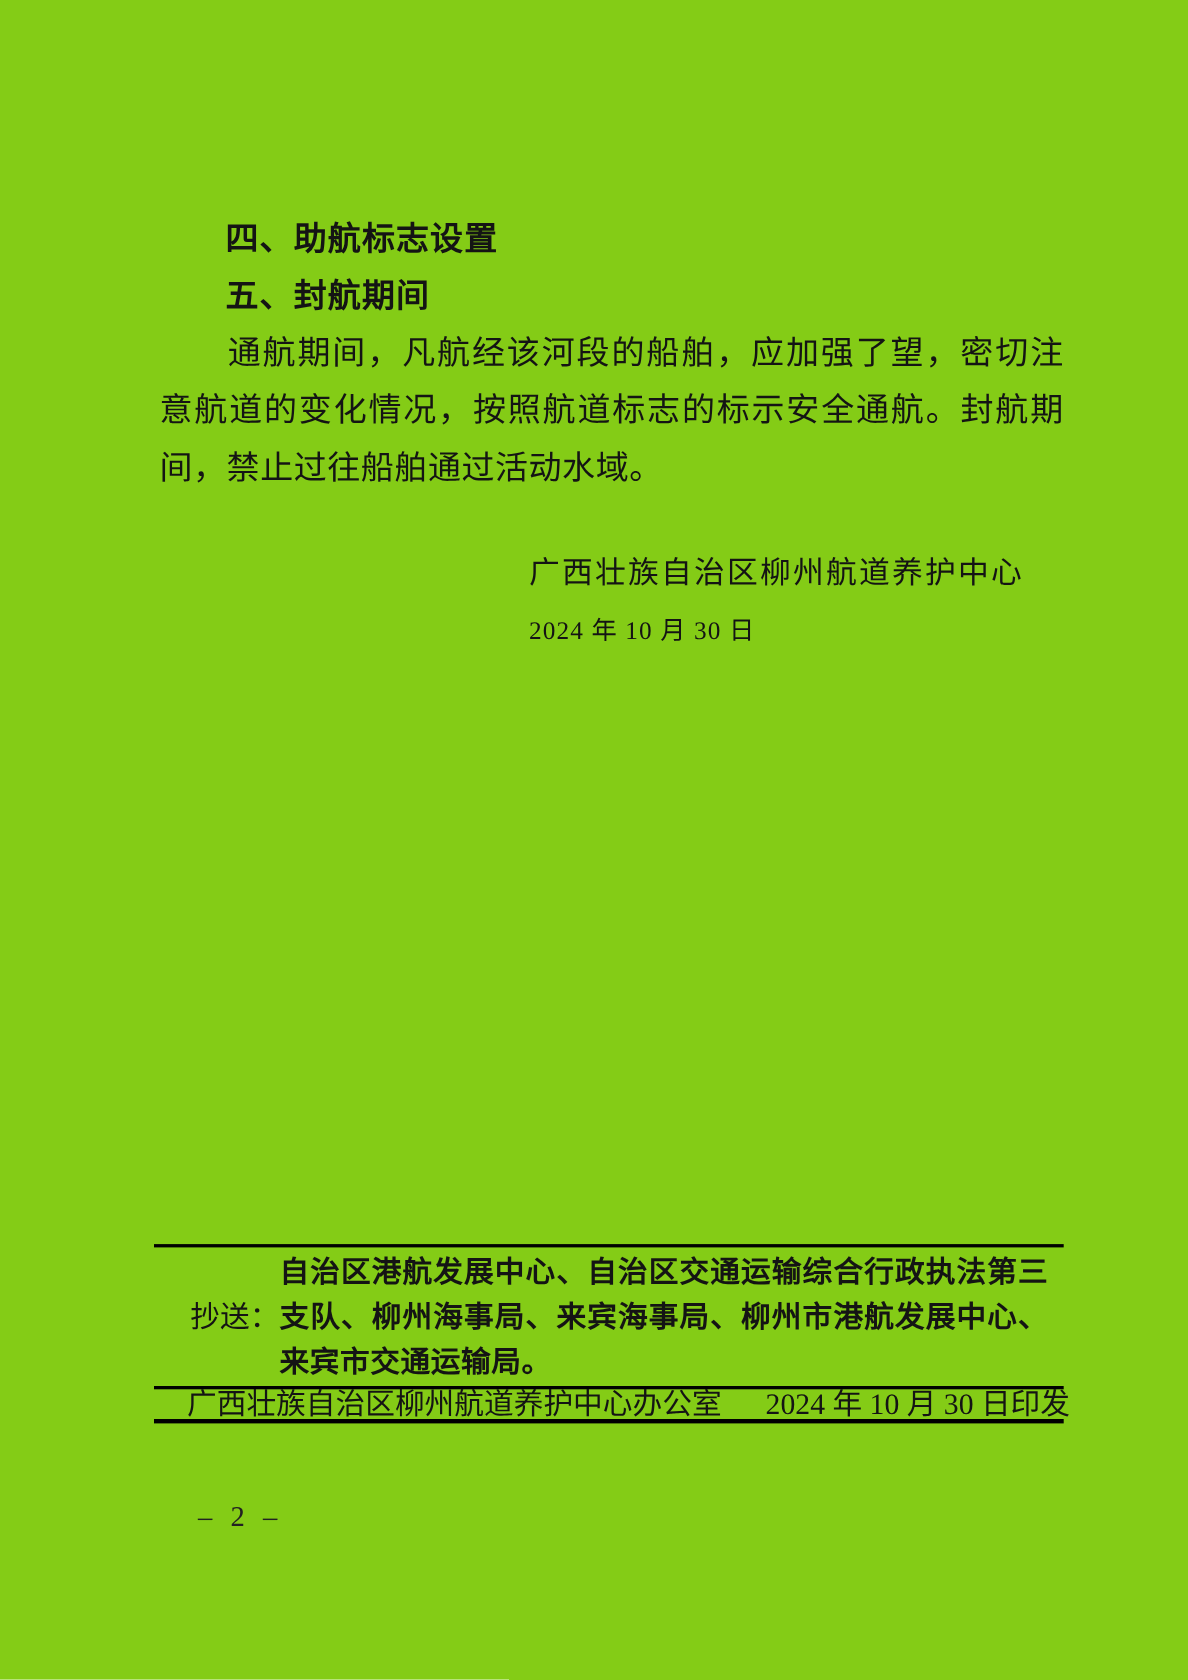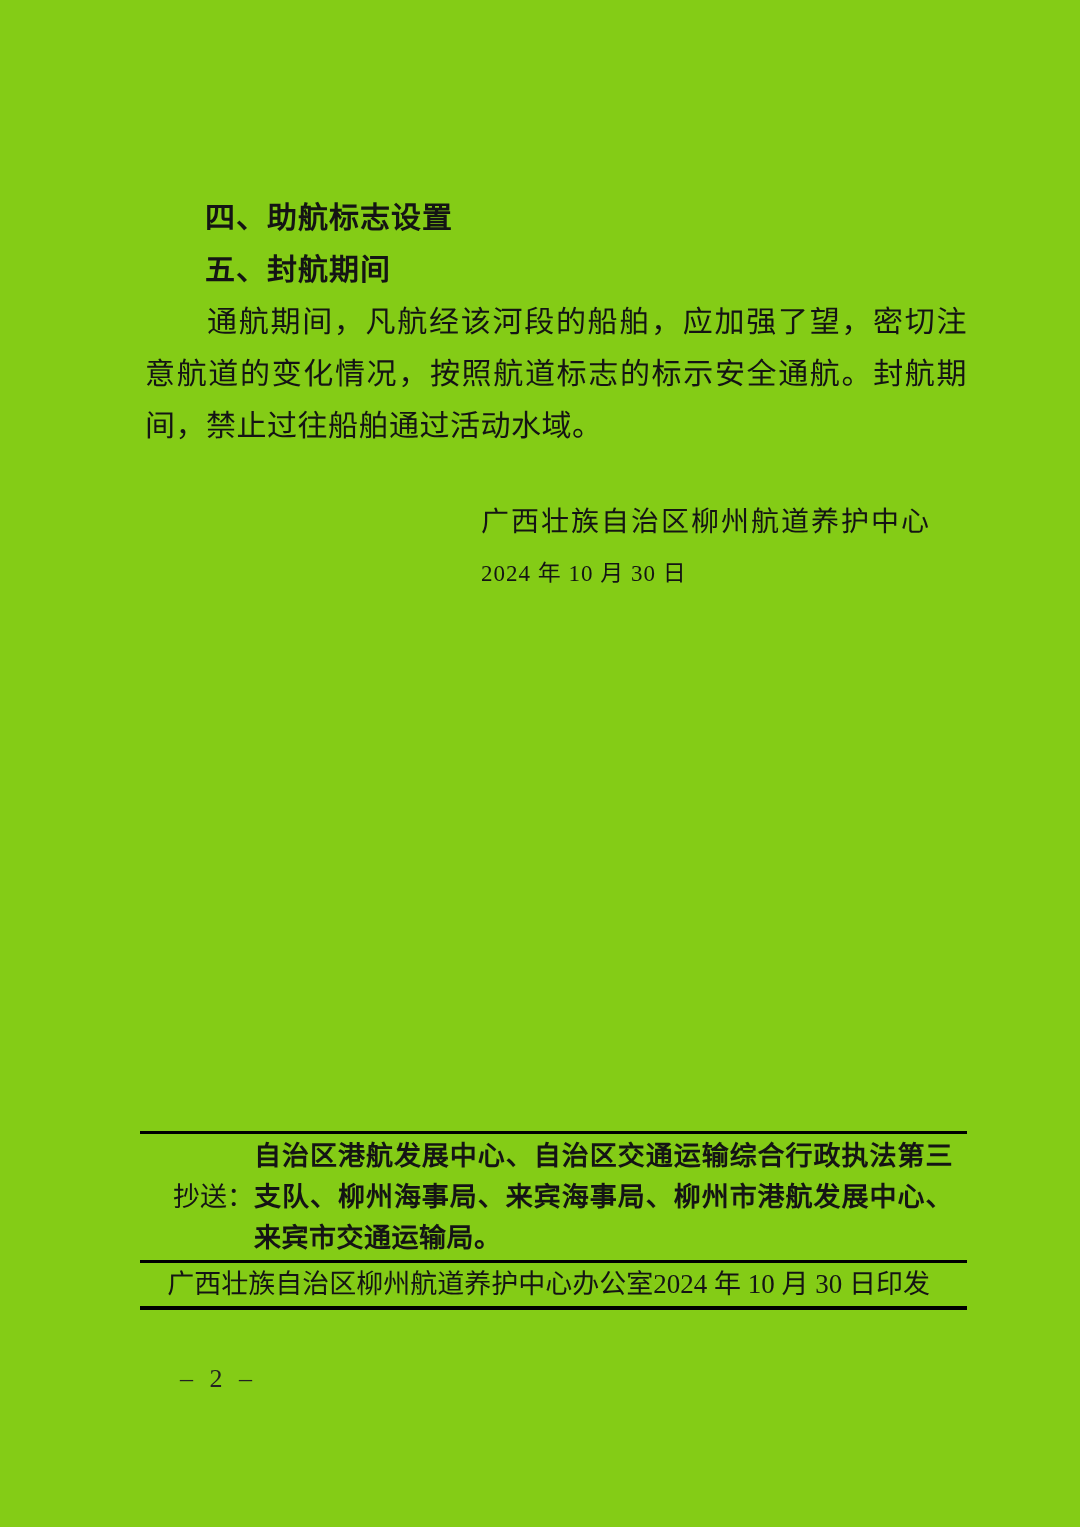--- a/index.html
+++ b/index.html
@@ -59,26 +59,27 @@
   .cc-row {
     display: flex;
     align-items: center;
     padding: 2px 14px 1px 33px;
     line-height: 41px;
   }
   .cc-label { flex: none; white-space: nowrap; }
   .cc-text  { flex: 1; text-align: justify; letter-spacing: 0.5px; font-weight: bold; }
   .issue-row {
     display: flex;
-    justify-content: flex-end;
+    justify-content: flex-start;
     align-items: center;
     padding: 0 37px 0 30px;
-    height: 43px;
+    height: 27px;
     line-height: 43px;
     white-space: nowrap;
+    gap: 40px;
   }
   
   .page-number {
     position: absolute;
     left: 180px;
     top: 1364px;
     font-size: 26px;
     letter-spacing: 5px;
     color: #222;
   }

